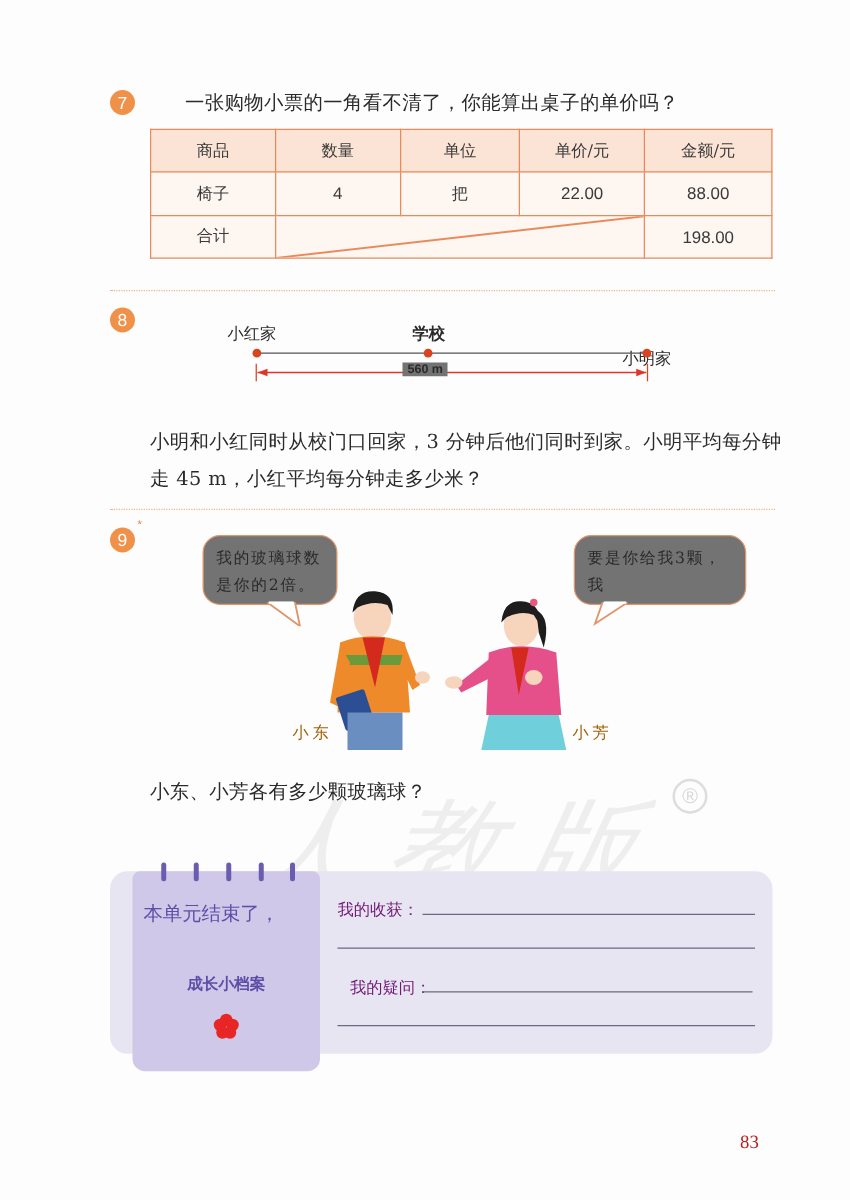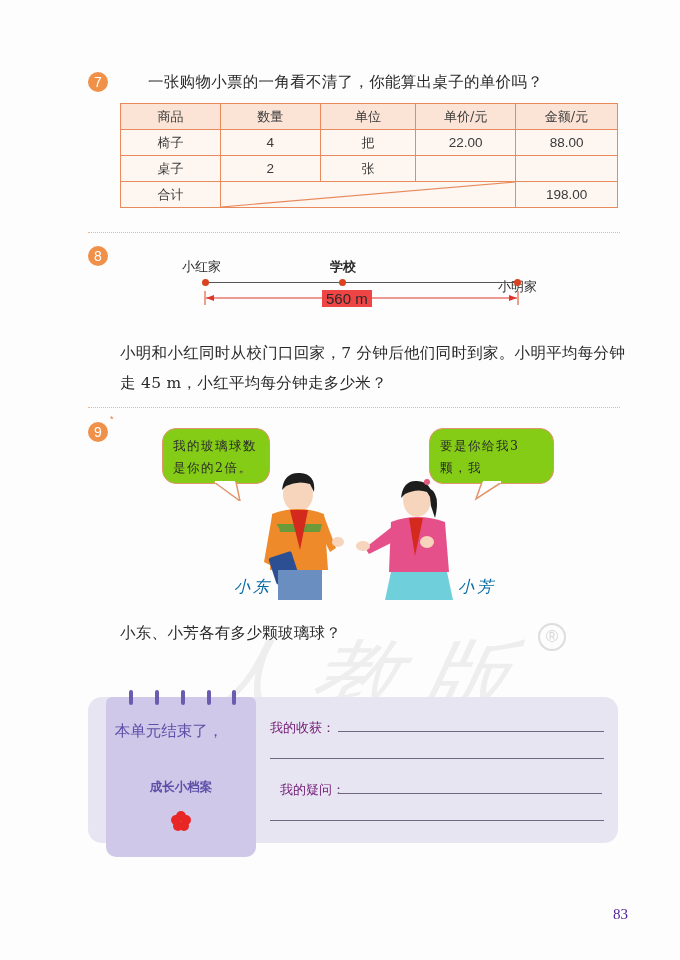--- a/index.html
+++ b/index.html
@@ -32,29 +32,29 @@
 
     .divider {
       position: absolute; left: 88px; width: 532px; height: 0;
       border-top: 1.5px dotted #f2b48d;
     }
 
     
     .loc-label { position: absolute; font-size: 13px; color: #2a2a2a; }
     .dot { position: absolute; width: 7px; height: 7px; border-radius: 50%; background: #d9431e; }
     .route-line { position: absolute; height: 1px; background: #555; }
-    .dist-label { position: absolute; font-family: "Liberation Sans", sans-serif; font-size: 15px; color: #2a2a2a; background: #ef4444; padding: 0 4px; }
+    .dist-label { position: absolute; font-family: "Liberation Sans", sans-serif; font-size: 10px; color: #2a2a2a; background: #737373; padding: 0 4px; font-weight: bold; }
 
     
     .bubble {
-      position: absolute; border: 1.5px solid #e0956a; border-radius: 14px; background: #84cc16;
+      position: absolute; border: 1.5px solid #e0956a; border-radius: 14px; background: #737373;
       font-size: 12.5px; line-height: 22px; padding: 6px 10px; color: #2a2a2a; letter-spacing: 1.5px;
       font-family: "DejaVu Serif", serif;
     }
-    .char-label { position: absolute; font-size: 16px; color: #0369a1; letter-spacing: 3px; font-style: italic; }
+    .char-label { position: absolute; font-size: 13px; color: #a16207; letter-spacing: 3px; }
 
     
     .card-bg {
       position: absolute; left: 88px; top: 697px; width: 530px; height: 146px;
       background: #e8e5f2; border-radius: 14px;
     }
     .card-tab {
       position: absolute; left: 106px; top: 697px; width: 150px; height: 160px;
       background: #cfc8e8; border-radius: 6px 6px 10px 10px;
     }
@@ -64,21 +64,21 @@
       font-family: "DejaVu Sans", sans-serif; font-size: 15.5px; line-height: 22px; color: #5d4fa8;
     }
     .card-sub {
       position: absolute; left: 106px; top: 779px; width: 150px; text-align: center;
       font-family: "DejaVu Sans", sans-serif; font-size: 12.5px; font-weight: bold; color: #5d4fa8;
     }
     .flower { position: absolute; left: 170px; top: 810px; width: 22px; height: 22px; }
     .field-label { position: absolute; font-size: 13px; color: #701a75; }
     .write-line { position: absolute; height: 0; border-top: 1.2px solid #6e6880; }
 
-    .page-num { position: absolute; left: 613px; top: 906px; font-family: "Liberation Serif", serif; font-size: 15px; color: #4c1d95; }
+    .page-num { position: absolute; left: 592px; top: 906px; font-family: "Liberation Serif", serif; font-size: 15px; color: #b91c1c; }
 
     .watermark {
       position: absolute; left: 200px; top: 620px; font-family: "DejaVu Serif", serif;
       font-size: 90px; color: rgba(200,200,200,0.28); letter-spacing: 20px; transform: skewX(-12deg);
       pointer-events: none; font-style: italic;
     }
     .reg { position: absolute; left: 538px; top: 623px; width: 28px; height: 28px; border: 2px solid rgba(190,190,190,0.5); border-radius: 50%;
       color: rgba(190,190,190,0.6); font-family: "Liberation Sans", sans-serif; font-size: 17px; text-align: center; line-height: 24px; }
   </style>
 </head>
@@ -104,27 +104,20 @@
     <td>金额/元</td>
   </tr>
   <tr>
     <td>椅子</td>
     <td class="num">4</td>
     <td>把</td>
     <td class="num">22.00</td>
     <td class="num">88.00</td>
   </tr>
   <tr>
-    <td>桌子</td>
-    <td class="num">2</td>
-    <td>张</td>
-    <td class="num"></td>
-    <td class="num"></td>
-  </tr>
-  <tr>
     <td>合计</td>
     <td colspan="3" class="diag-cell">
       <svg viewBox="0 0 296 26" preserveAspectRatio="none">
         <line x1="0" y1="26" x2="296" y2="0" stroke="#e88a5c" stroke-width="1.2"></line>
       </svg>
     </td>
     <td class="num">198.00</td>
   </tr>
 </tbody>
   </table>
@@ -144,38 +137,38 @@
 
 <svg style="position:absolute; left:200px; top:290px;" width="325" height="16">
   <line x1="5" y1="1" x2="5" y2="15" stroke="#d9431e" stroke-width="1"></line>
   <line x1="318" y1="1" x2="318" y2="15" stroke="#d9431e" stroke-width="1"></line>
   <line x1="6" y1="8" x2="317" y2="8" stroke="#e0352a" stroke-width="1.2"></line>
   <polygon points="6,8 14,5 14,11" fill="#e0352a"></polygon>
   <polygon points="317,8 309,5 309,11" fill="#e0352a"></polygon>
 </svg>
 <div class="dist-label" style="left:322px; top:290px;">560 m</div>
 
-<div class="q-text" style="left:120px; top:338px;">小明和小红同时从校门口回家，7 分钟后他们同时到家。小明平均每分钟</div>
+<div class="q-text" style="left:120px; top:338px;">小明和小红同时从校门口回家，3 分钟后他们同时到家。小明平均每分钟</div>
 <div class="q-text" style="left:120px; top:368px;">走 45 m，小红平均每分钟走多少米？</div>
 
 <div class="divider" style="top:407px;"></div>
 
 <div class="num-badge" style="left:88px; top:422px;">9</div>
 <div class="star" style="left:110px; top:414px;">*</div>
 
 <div class="bubble" style="left:162px; top:428px; width:108px; height:56px;">
   <div>我的玻璃球数</div>
   <div>是你的2倍。</div>
 </div>
 <svg style="position:absolute; left:212px; top:481px;" width="30" height="20">
   <path d="M2 1 L28 20 L24 1" fill="#fff" stroke="#e0956a" stroke-width="1.5"></path>
   <line x1="3" y1="1" x2="23" y2="1" stroke="#fff" stroke-width="2"></line>
 </svg>
 
-<div class="bubble" style="left:429px; top:428px; width:125px; height:56px;">
+<div class="bubble" style="left:459px; top:428px; width:138px; height:56px;">
   <div>要是你给我3颗，我</div>
 </div>
 <svg style="position:absolute; left:474px; top:481px;" width="30" height="20">
   <path d="M28 1 L2 18 L8 1" fill="#fff" stroke="#e0956a" stroke-width="1.5"></path>
   <line x1="9" y1="1" x2="27" y2="1" stroke="#fff" stroke-width="2"></line>
 </svg>
 
 <svg style="position:absolute; left:258px; top:470px;" width="90" height="132" viewBox="0 0 90 132">
   <ellipse cx="40" cy="24" rx="15" ry="18" fill="#f6d5bc"></ellipse>
   <path d="M24 20 Q26 2 42 3 Q58 4 56 22 L52 14 Q40 10 28 16 Z" fill="#1d1d1d"></path>

